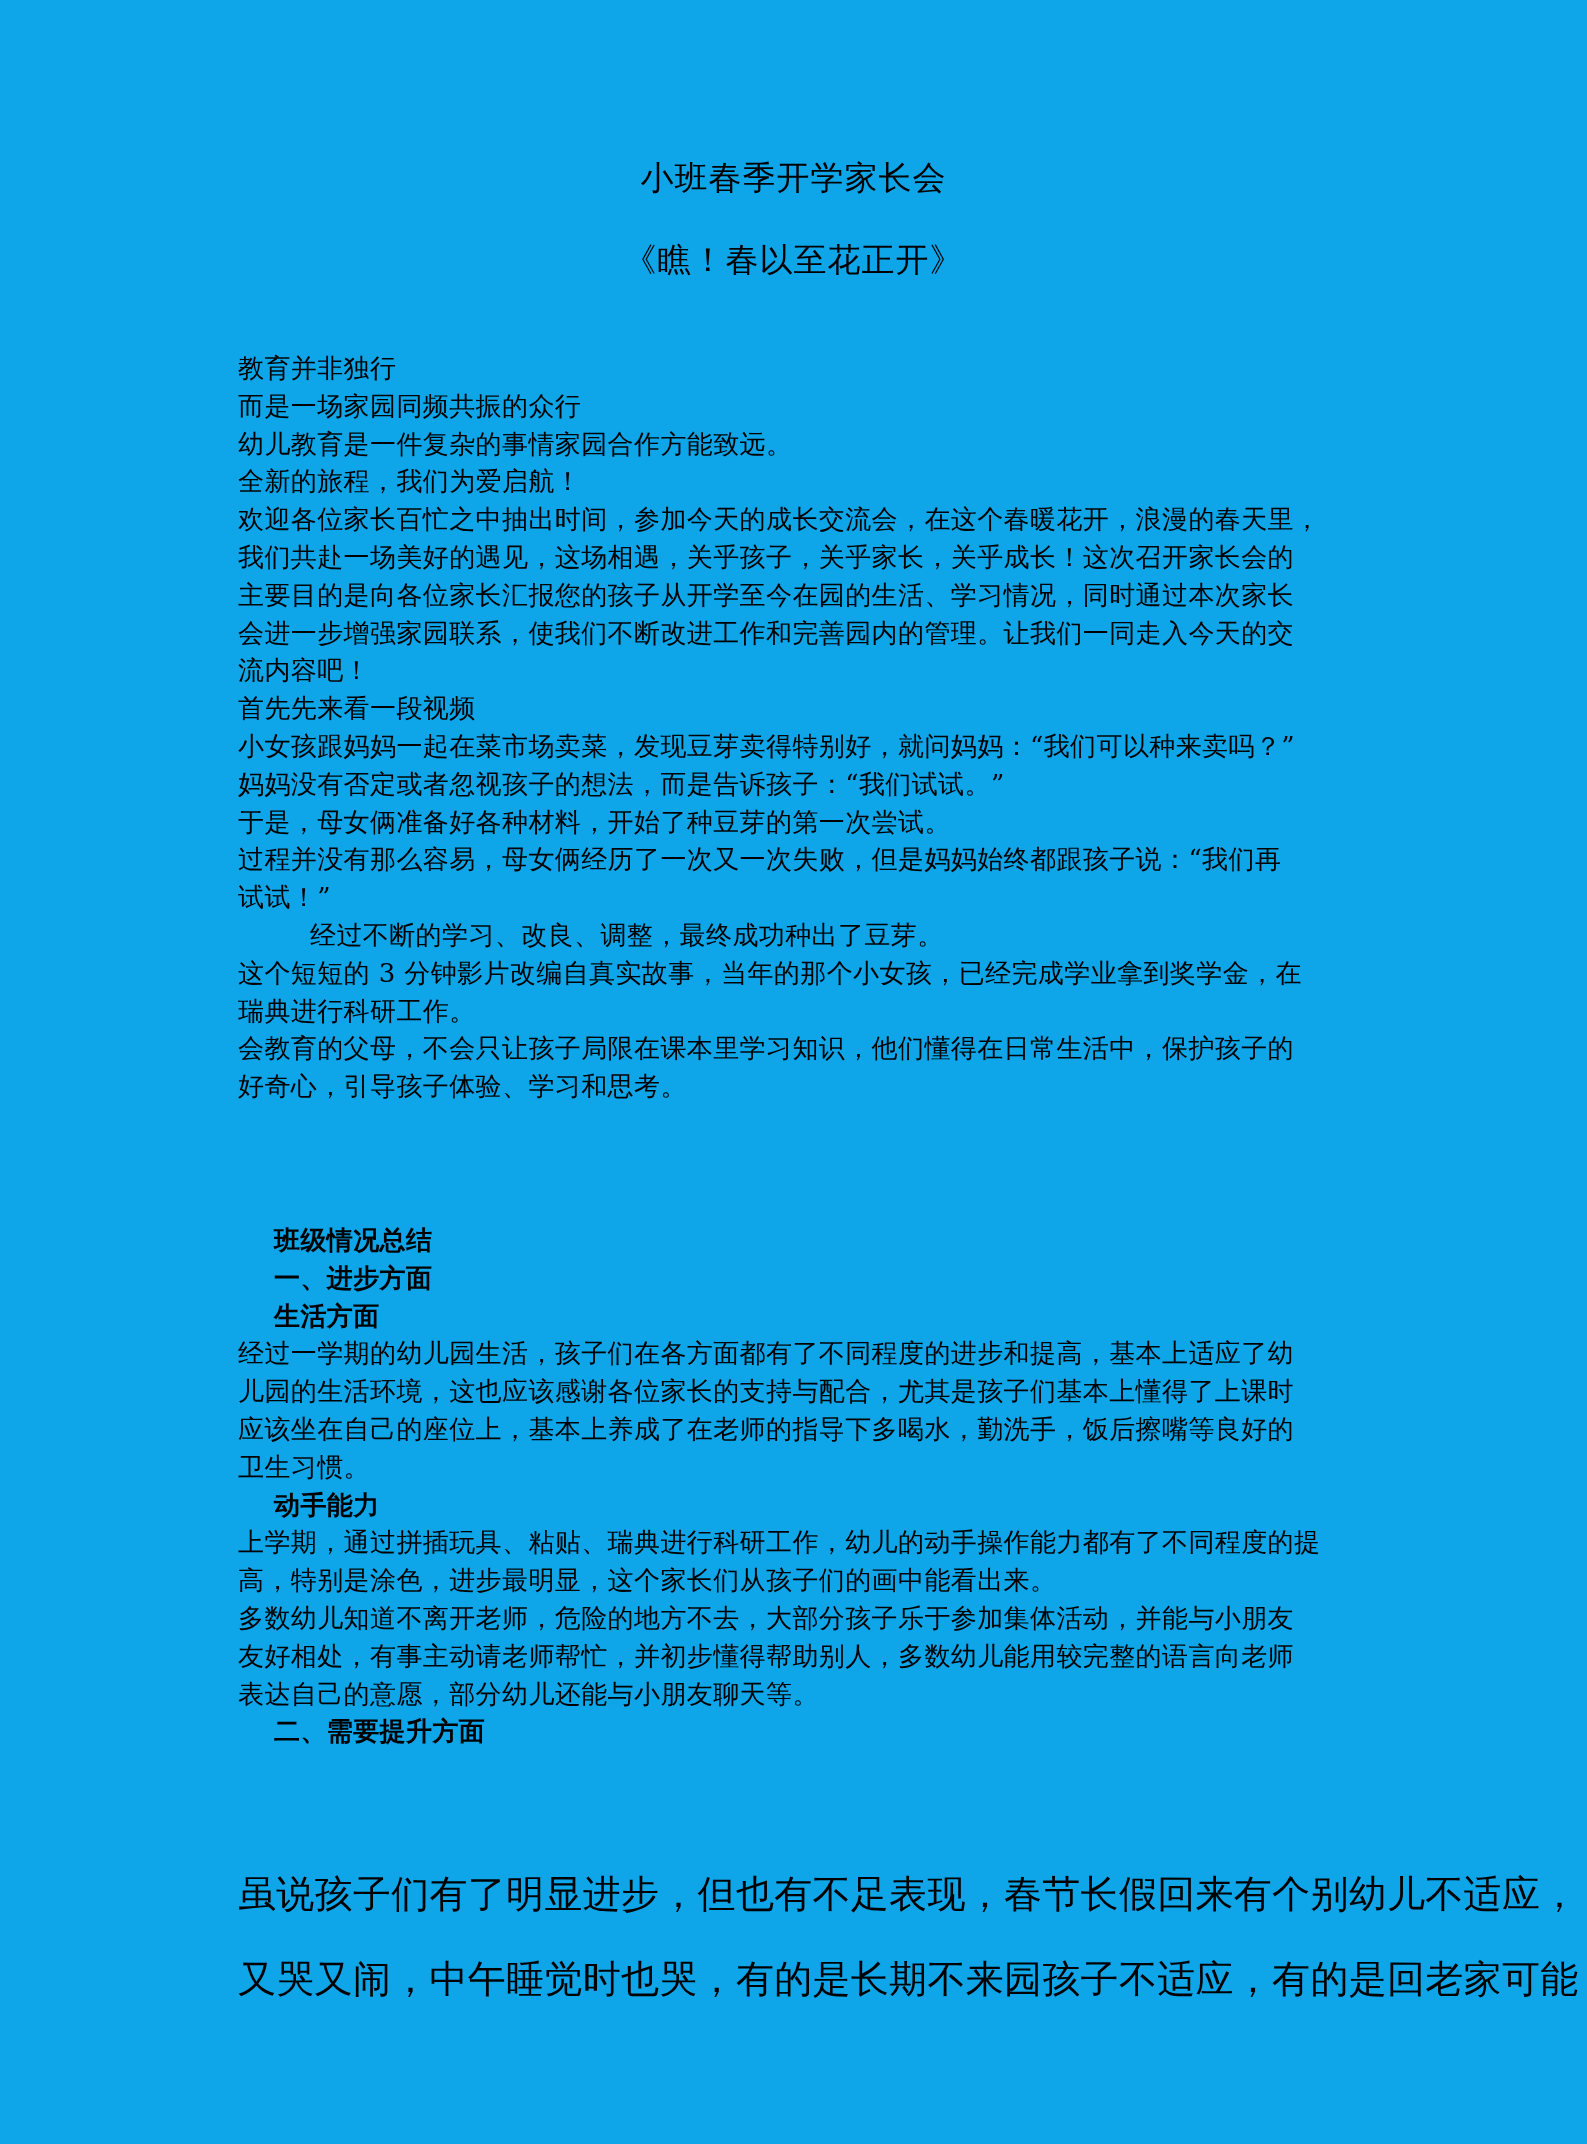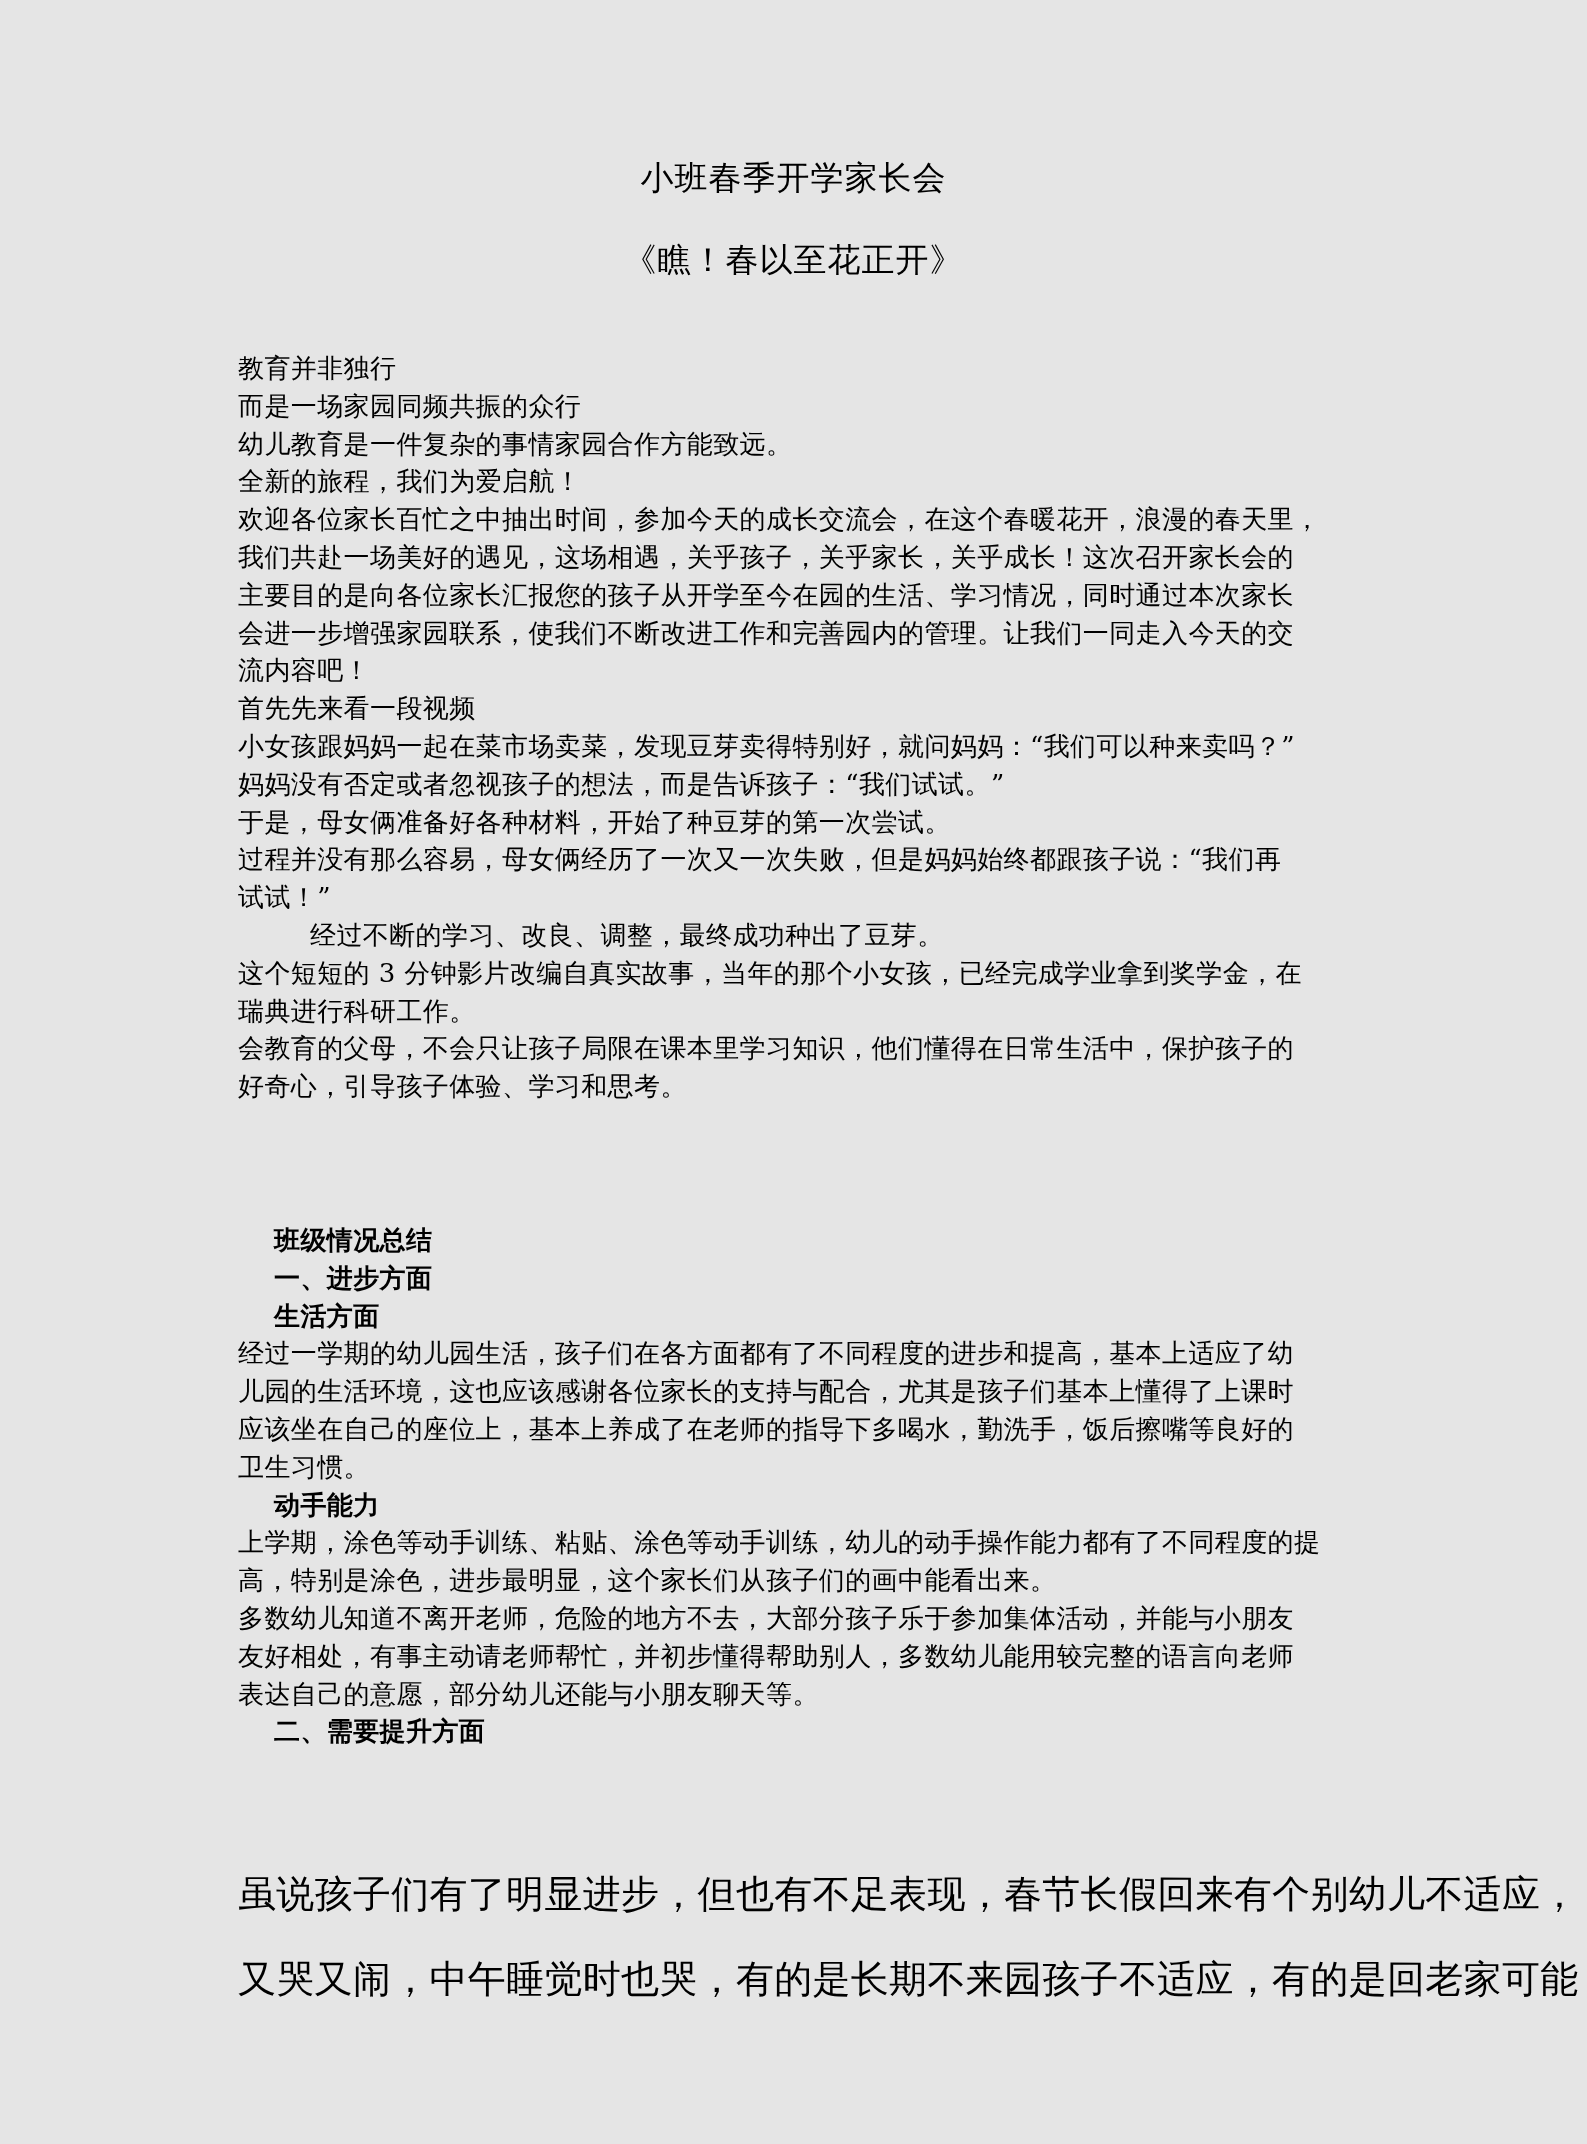--- a/index.html
+++ b/index.html
@@ -1,21 +1,21 @@
 <!DOCTYPE html>
 <html><head>
   <meta charset="utf-8">
   <style>
     html, body { margin: 0; padding: 0; background: #ffffff; }
     body {
       width: 1587px; height: 2144px; position: relative; overflow: hidden;
       font-family: "DejaVu Serif", "Liberation Serif", serif;
       color: #000000;
     }
-    .page { position: absolute; left: 0; top: 0; width: 1587px; height: 2144px; background: #e5e5e5; }
+    .page { position: absolute; left: 0; top: 0; width: 1587px; height: 2144px; background: #0ea5e9; }
     .title {
       position: absolute; left: 0; width: 1587px; text-align: center;
       font-size: 33px; line-height: 40px; letter-spacing: 1px;
     }
     .t1 { top: 158px; }
     .t2 { top: 240px; }
     .body {
       position: absolute; left: 238px; width: 1112px;
       font-size: 26px; line-height: 37.8px; letter-spacing: 0.4px;
     }
@@ -65,21 +65,21 @@
 
   <div class="body sec2">
     <div class="line bold">班级情况总结</div>
     <div class="line bold">一、进步方面</div>
     <div class="line bold">生活方面</div>
     <div class="line">经过一学期的幼儿园生活，孩子们在各方面都有了不同程度的进步和提高，基本上适应了幼</div>
     <div class="line">儿园的生活环境，这也应该感谢各位家长的支持与配合，尤其是孩子们基本上懂得了上课时</div>
     <div class="line">应该坐在自己的座位上，基本上养成了在老师的指导下多喝水，勤洗手，饭后擦嘴等良好的</div>
     <div class="line">卫生习惯。</div>
     <div class="line bold">动手能力</div>
-    <div class="line">上学期，涂色等动手训练、粘贴、涂色等动手训练，幼儿的动手操作能力都有了不同程度的提</div>
+    <div class="line">上学期，通过拼插玩具、粘贴、瑞典进行科研工作，幼儿的动手操作能力都有了不同程度的提</div>
     <div class="line">高，特别是涂色，进步最明显，这个家长们从孩子们的画中能看出来。</div>
     <div class="line">多数幼儿知道不离开老师，危险的地方不去，大部分孩子乐于参加集体活动，并能与小朋友</div>
     <div class="line">友好相处，有事主动请老师帮忙，并初步懂得帮助别人，多数幼儿能用较完整的语言向老师</div>
     <div class="line">表达自己的意愿，部分幼儿还能与小朋友聊天等。</div>
     <div class="line bold">二、需要提升方面</div>
   </div>
 
   <div class="big b1">虽说孩子们有了明显进步，但也有不足表现，春节长假回来有个别幼儿不适应，</div>
   <div class="big b2">又哭又闹，中午睡觉时也哭，有的是长期不来园孩子不适应，有的是回老家可能</div>
 

